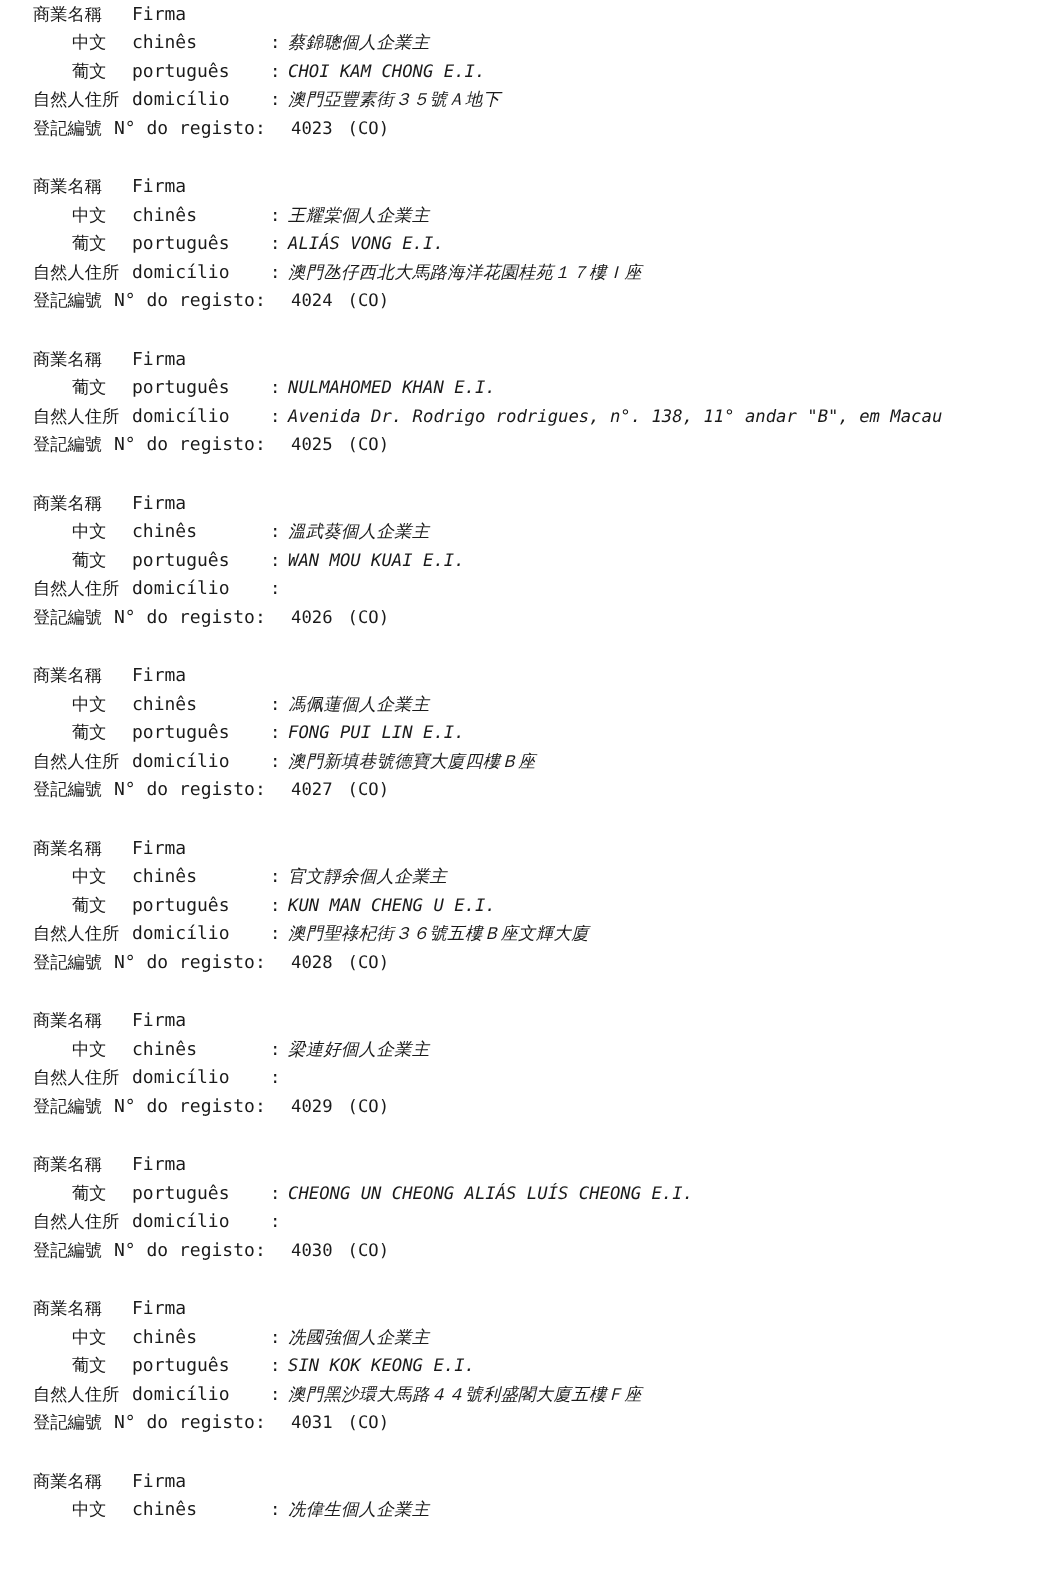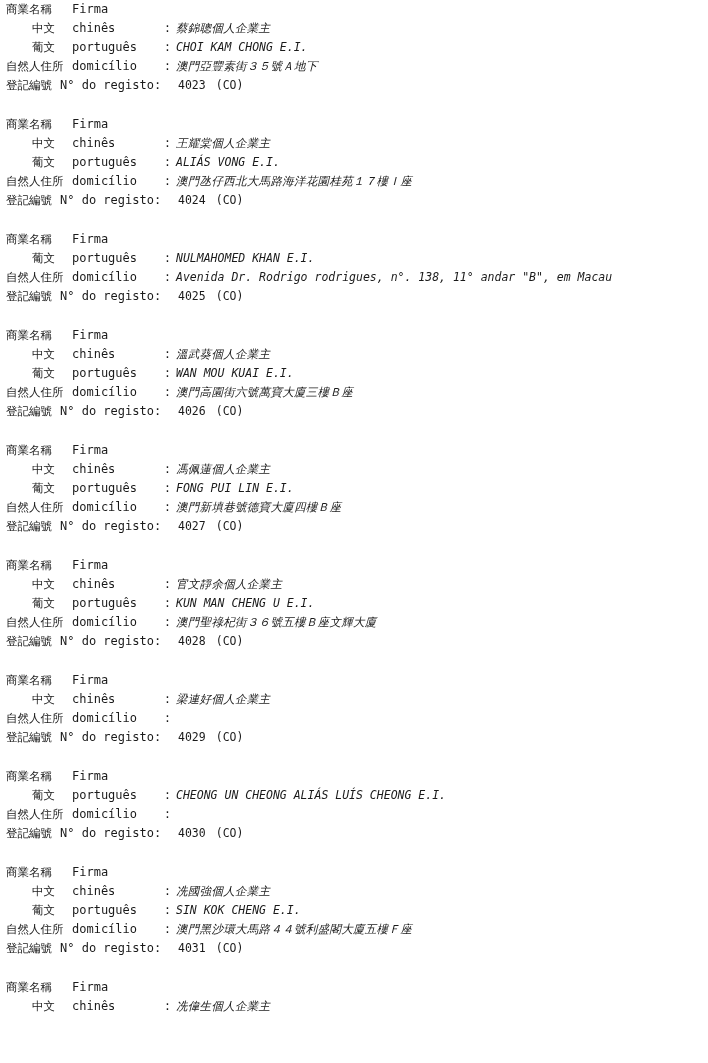--- a/index.html
+++ b/index.html
@@ -15,21 +15,21 @@
     overflow: hidden;
   }
   #page {
     position: relative;
     width: 708px;
     height: 1063px;
     padding: 0;
     box-sizing: border-box;
   }
   .entry {
-    margin: 0 0 0 0;
+    margin: 0 0 0 16px;
     padding: 0 0 0 0;
   }
   .entry + .entry {
     margin-top: 20px;
   }
   .row {
     display: flex;
     align-items: baseline;
     white-space: nowrap;
     line-height: 19px;
@@ -201,21 +201,20 @@
       <div class="row ">
         <div class="c-label indent lbl-cn">葡文</div>
         <div class="c-term">português</div>
         <div class="c-colon">:</div>
         <div class="c-val val-pt">WAN MOU KUAI E.I.</div>
       </div>
       <div class="row ">
         <div class="c-label lbl-cn">自然人住所</div>
         <div class="c-term">domicílio</div>
         <div class="c-colon">:</div>
-        <div class="c-val val-cn">澳門高園街六號萬寶大廈三樓Ｂ座</div>
       </div>
       <div class="row reg-row">
         <div class="c-label lbl-cn">登記編號</div>
         <div class="c-term">N° do registo:</div>
         <div class="reg-num">4026</div>
         <div class="reg-co">(CO)</div>
       </div>
     </div>
     <div class="entry">
       <div class="row firma-row">
@@ -331,21 +330,21 @@
       <div class="row ">
         <div class="c-label indent lbl-cn">中文</div>
         <div class="c-term">chinês</div>
         <div class="c-colon">:</div>
         <div class="c-val val-cn">冼國強個人企業主</div>
       </div>
       <div class="row ">
         <div class="c-label indent lbl-cn">葡文</div>
         <div class="c-term">português</div>
         <div class="c-colon">:</div>
-        <div class="c-val val-pt">SIN KOK CHENG E.I.</div>
+        <div class="c-val val-pt">SIN KOK KEONG E.I.</div>
       </div>
       <div class="row ">
         <div class="c-label lbl-cn">自然人住所</div>
         <div class="c-term">domicílio</div>
         <div class="c-colon">:</div>
         <div class="c-val val-cn">澳門黑沙環大馬路４４號利盛閣大廈五樓Ｆ座</div>
       </div>
       <div class="row reg-row">
         <div class="c-label lbl-cn">登記編號</div>
         <div class="c-term">N° do registo:</div>

